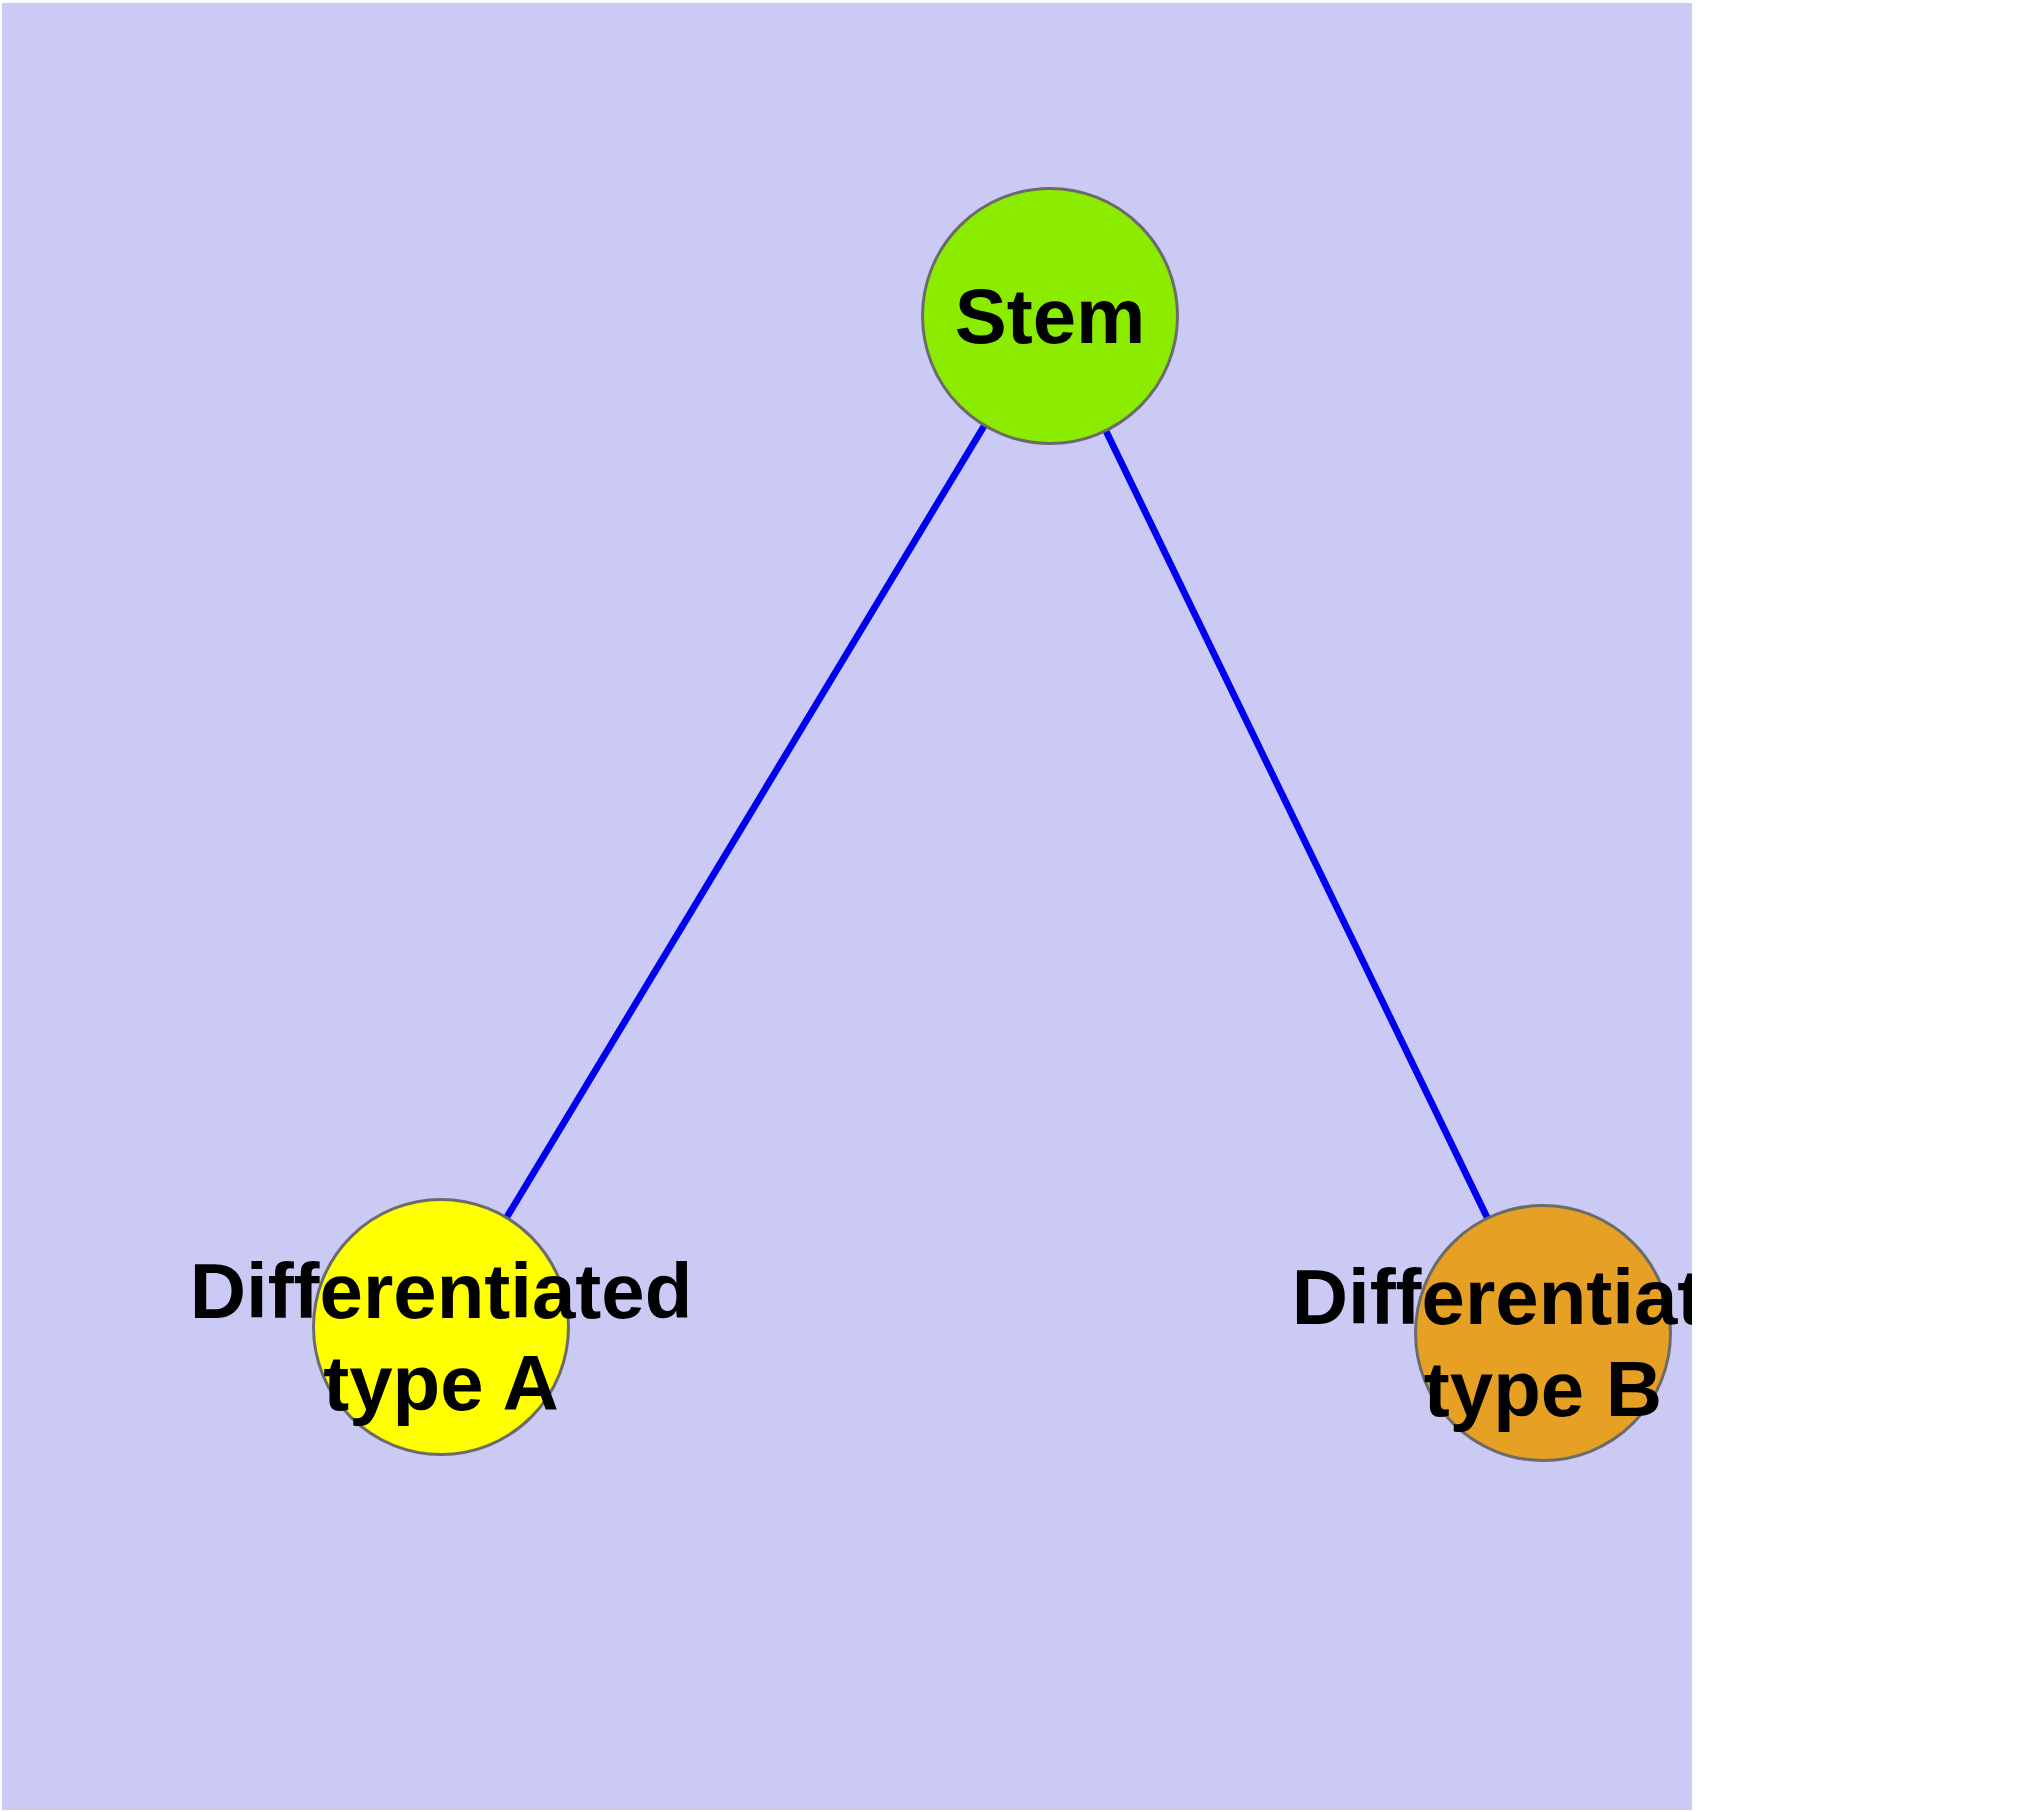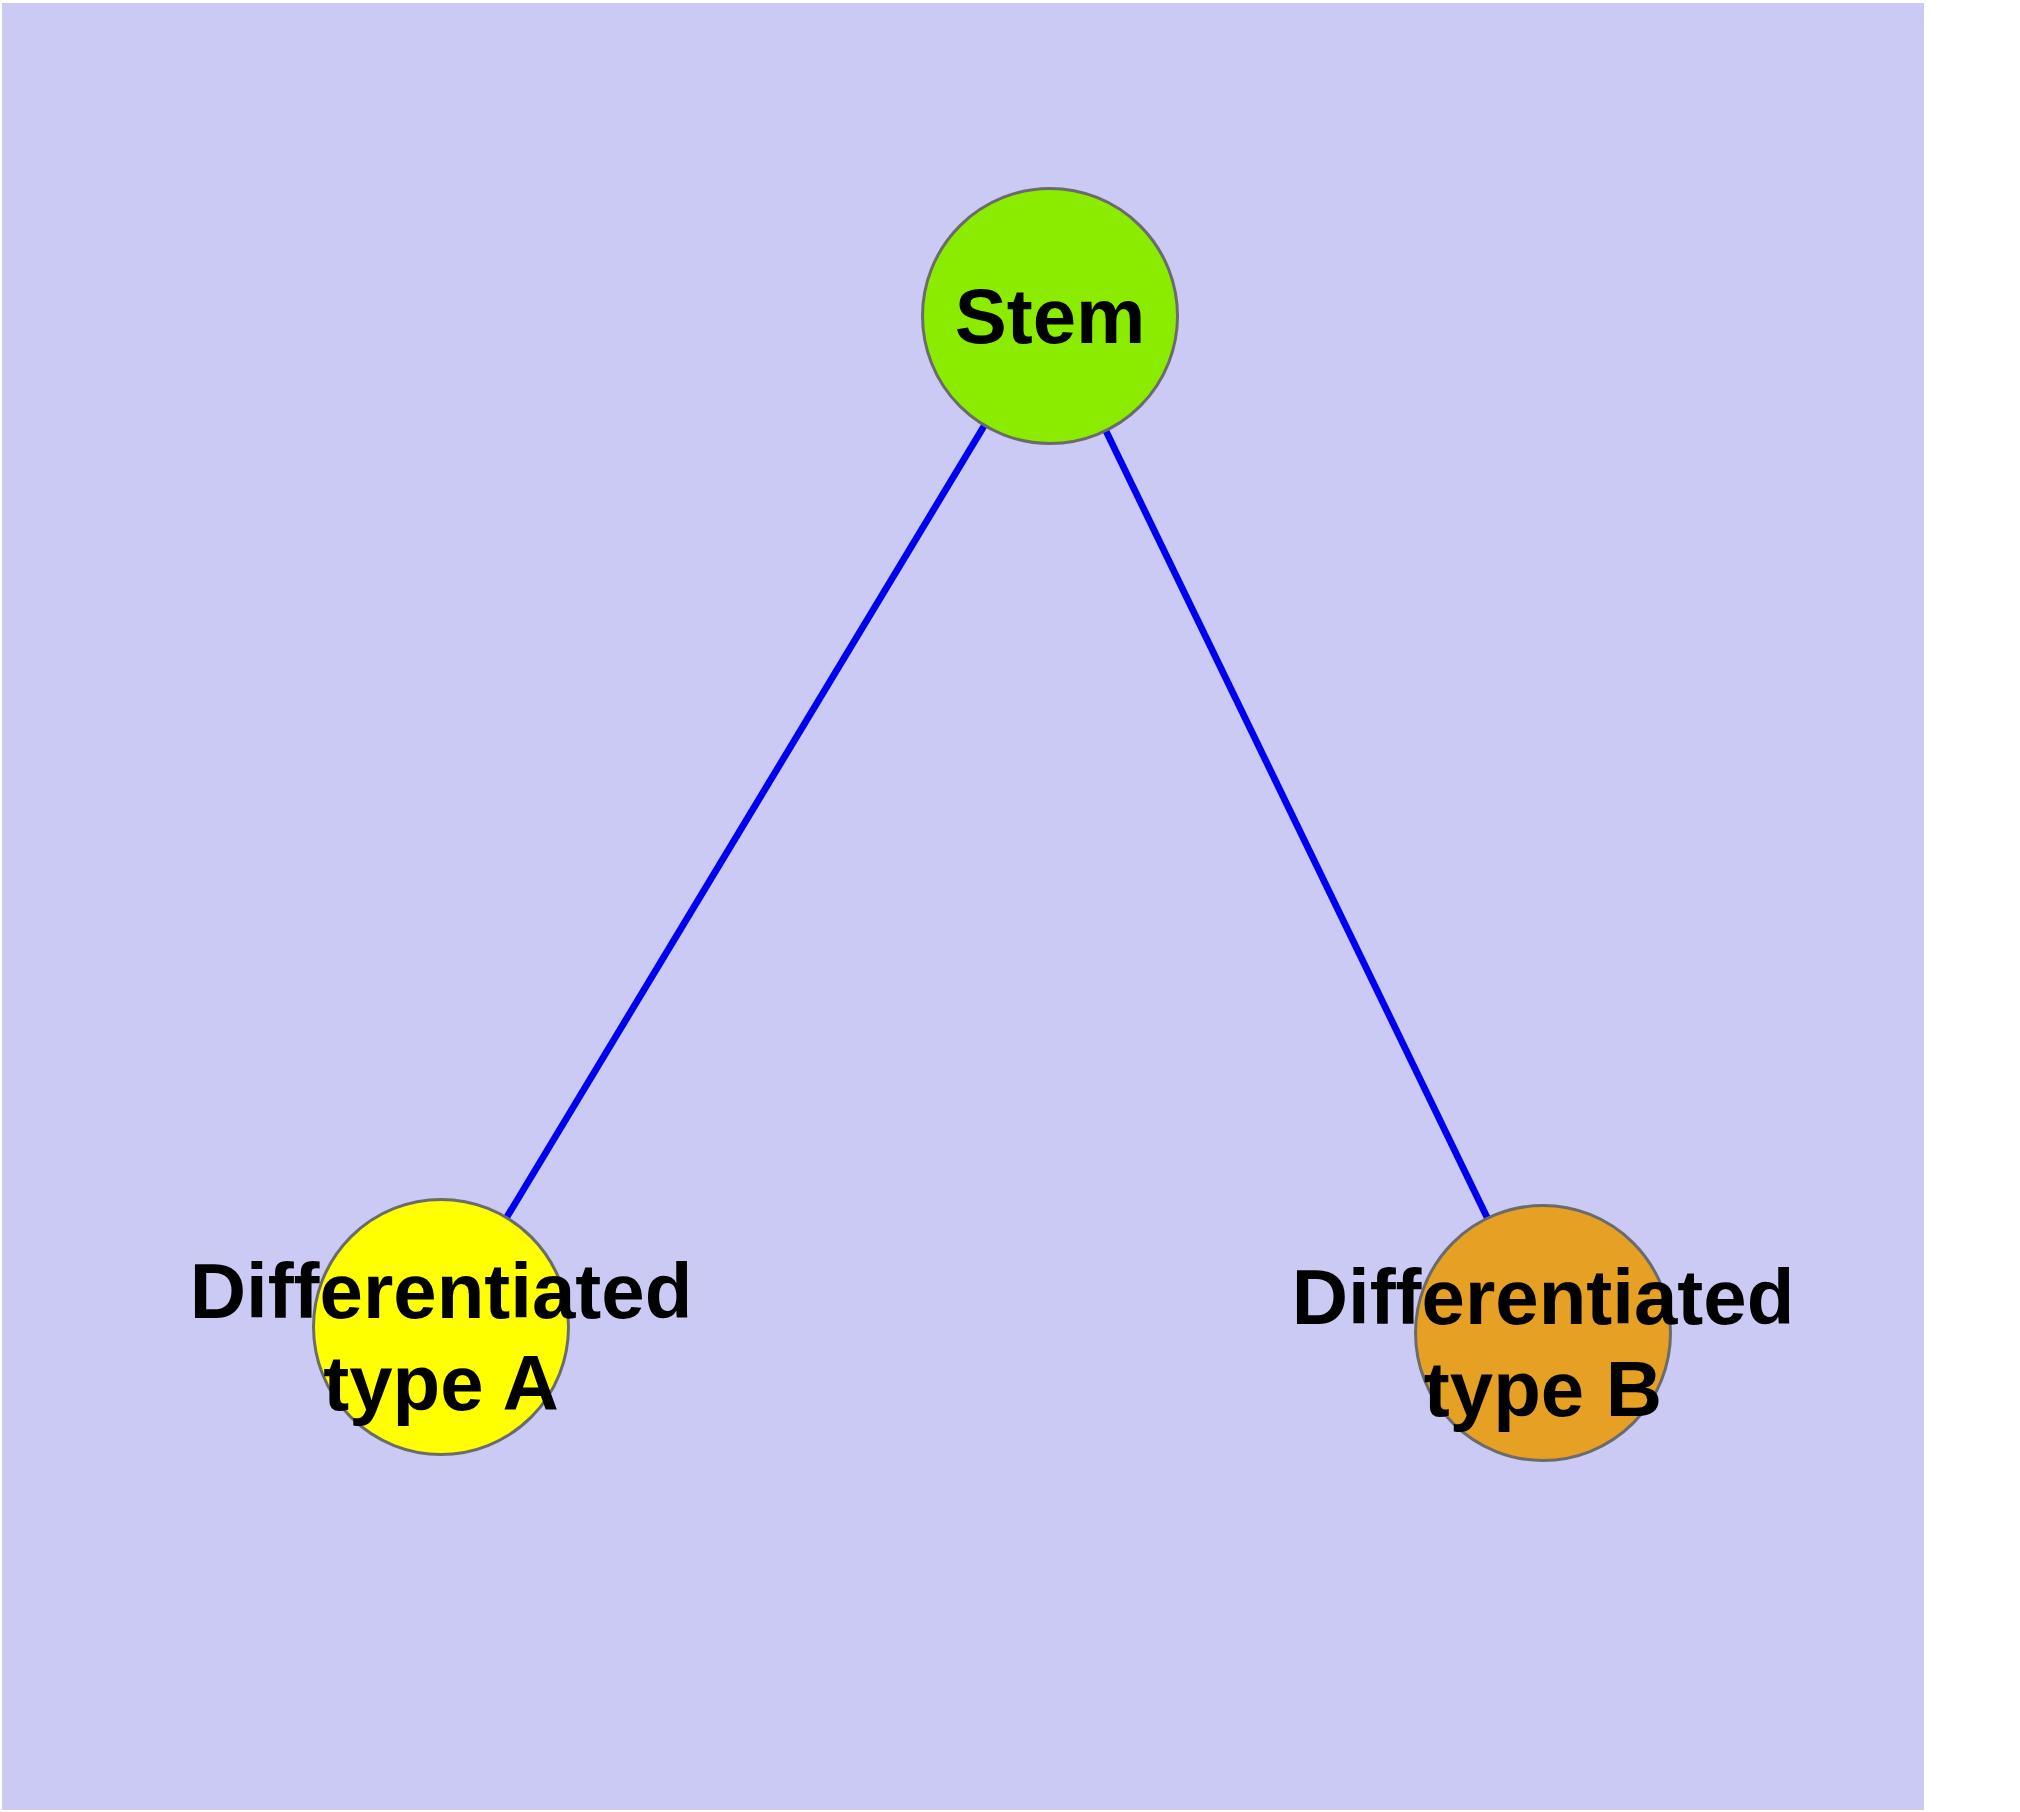--- a/index.html
+++ b/index.html
@@ -5,21 +5,21 @@
   html, body {
     margin: 0;
     padding: 0;
     width: 2021px;
     height: 1812px;
     background: #ffffff;
     font-family: "Liberation Sans", sans-serif;
   }
   .stage {
     position: relative;
-    width: 1924px;
+    width: 1692px;
     height: 1812px;
     overflow: hidden;
   }
   .canvas {
     position: absolute;
     left: 1.7px;
     top: 2.5px;
     width: 2017px;
     height: 1807px;
   }

